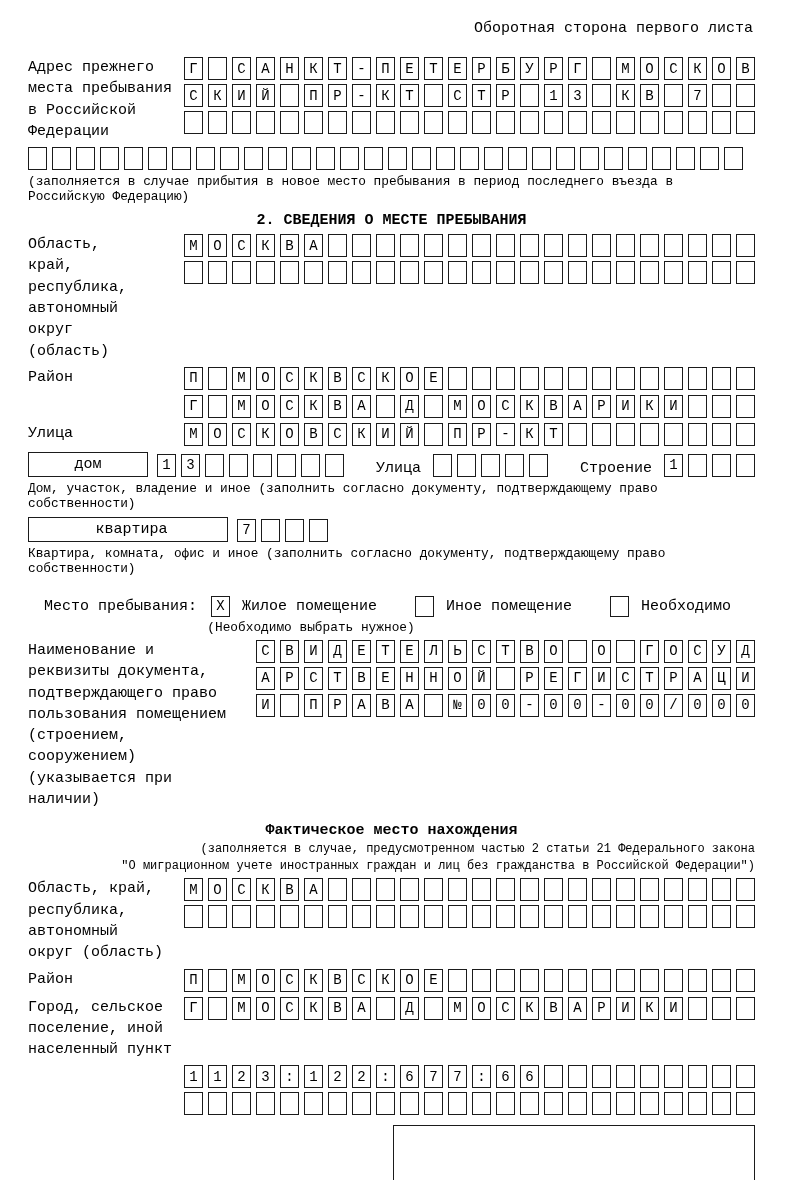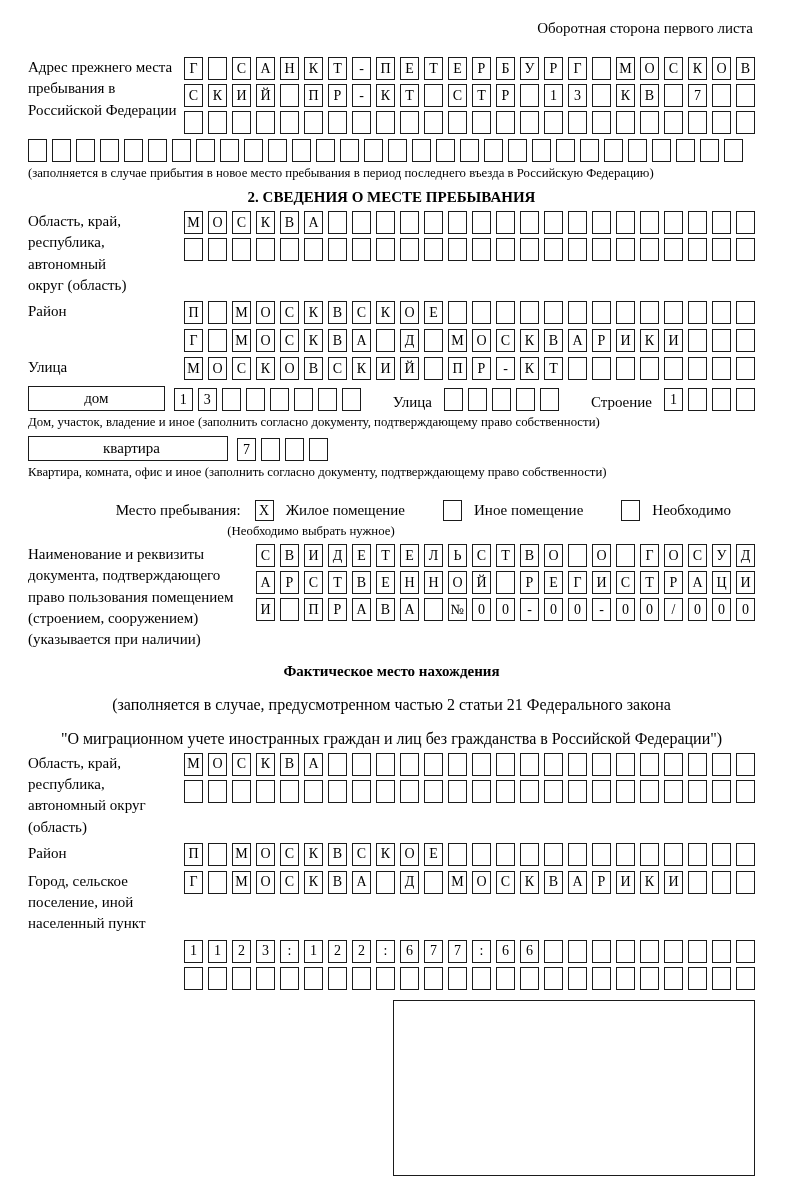--- a/index.html
+++ b/index.html
@@ -1,19 +1,19 @@
 <!DOCTYPE html>
 <html><head>
 <meta charset="utf-8">
 <style>
   * { margin:0; padding:0; box-sizing:border-box; }
   html,body { background:#888; }
   .page {
     width:800px; height:1180px; background:#ffffff; color:#000;
-    font-family:Liberation Serif, serif;
+    font-family:Liberation Mono, monospace;
     position:relative; margin:0 auto;
     padding:12px 45px 0 28px;
     overflow:hidden;
   }
   .header-note { text-align:right; font-size:15px; margin:8px 2px 20px 0; }
 
   .form-line { display:flex; align-items:flex-start; margin-top:5px; }
   .label { font-size:15px; line-height:1.42; }
   .w150 { width:150px; } .w112 { width:112px; } .w140 { width:140px; }
   .w205 { width:205px; } .w215 { width:215px; } .w165 { width:165px; }
@@ -45,21 +45,21 @@
   .options { display:flex; align-items:center; gap:14px; }
   .opt { display:flex; align-items:center; gap:12px; margin-right:24px; }
   .checkbox {
     width:19px; height:21px; border:1.6px solid #1b1b1b; display:inline-flex;
     align-items:center; justify-content:center; font-size:14px; flex:0 0 auto;
   }
   .opt-label { font-size:15px; }
   .stay-note { font-size:12.8px; margin:3px 0 2px 118px; width:330px; text-align:center; }
 
   .subhead { font-size:15px; font-weight:bold; text-align:center; margin-top:12px; }
-  .subcap { font-size:16px; text-align:center; margin-top:16px; }
+  .subcap { font-size:12px; text-align:right; margin-top:3px; }
 
   .stamp-box {
     width:362px; height:176px; border:1.6px solid #1b1b1b;
     margin-left:auto; margin-top:10px;
   }
 </style>
 </head>
 <body>
 
 <div class="page">

